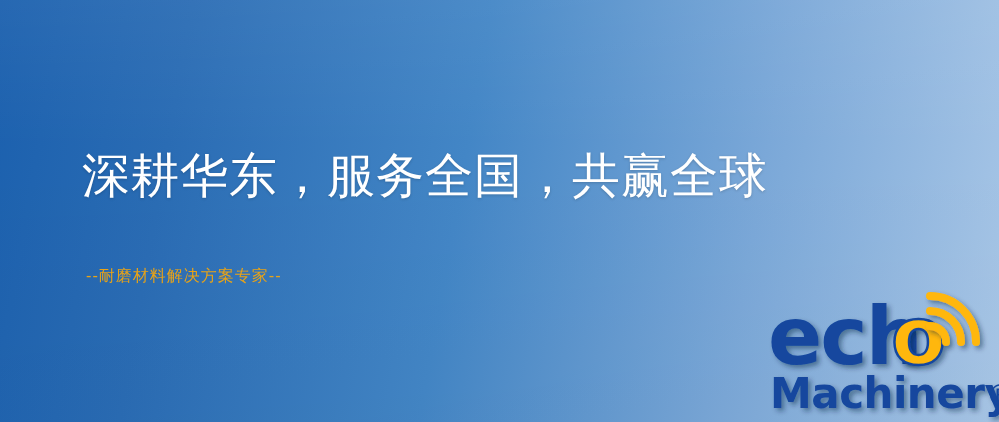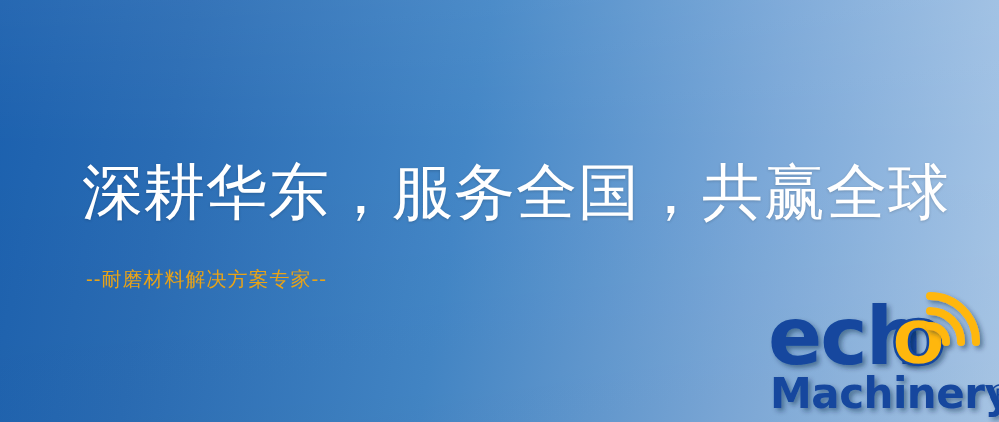--- a/index.html
+++ b/index.html
@@ -33,37 +33,37 @@
         rgba(255,255,255,0.05) 0%,
         rgba(255,255,255,0.00) 35%,
         rgba(0,0,0,0.02) 100%);
     pointer-events: none;
   }
 
   
   .headline {
     position: absolute;
     left: 82px;
-    top: 160px;
+    top: 150px;
     font-family: "DejaVu Serif", "Liberation Serif", serif;
-    font-size: 61px;
+    font-size: 48px;
     line-height: 1.05;
     letter-spacing: 1px;
     color: #ffffff;
     white-space: nowrap;
     text-shadow: 0 1px 3px rgba(0,0,0,0.18);
   }
 
   
   .subtitle {
     position: absolute;
     left: 86px;
     top: 266px;
     font-family: "DejaVu Serif", "Liberation Serif", serif;
-    font-size: 20px;
+    font-size: 16px;
     letter-spacing: 1px;
     color: #e8a317;
     white-space: nowrap;
   }
 
   
   #logo {
     position: absolute;
     left: 768px;
     top: 296px;

